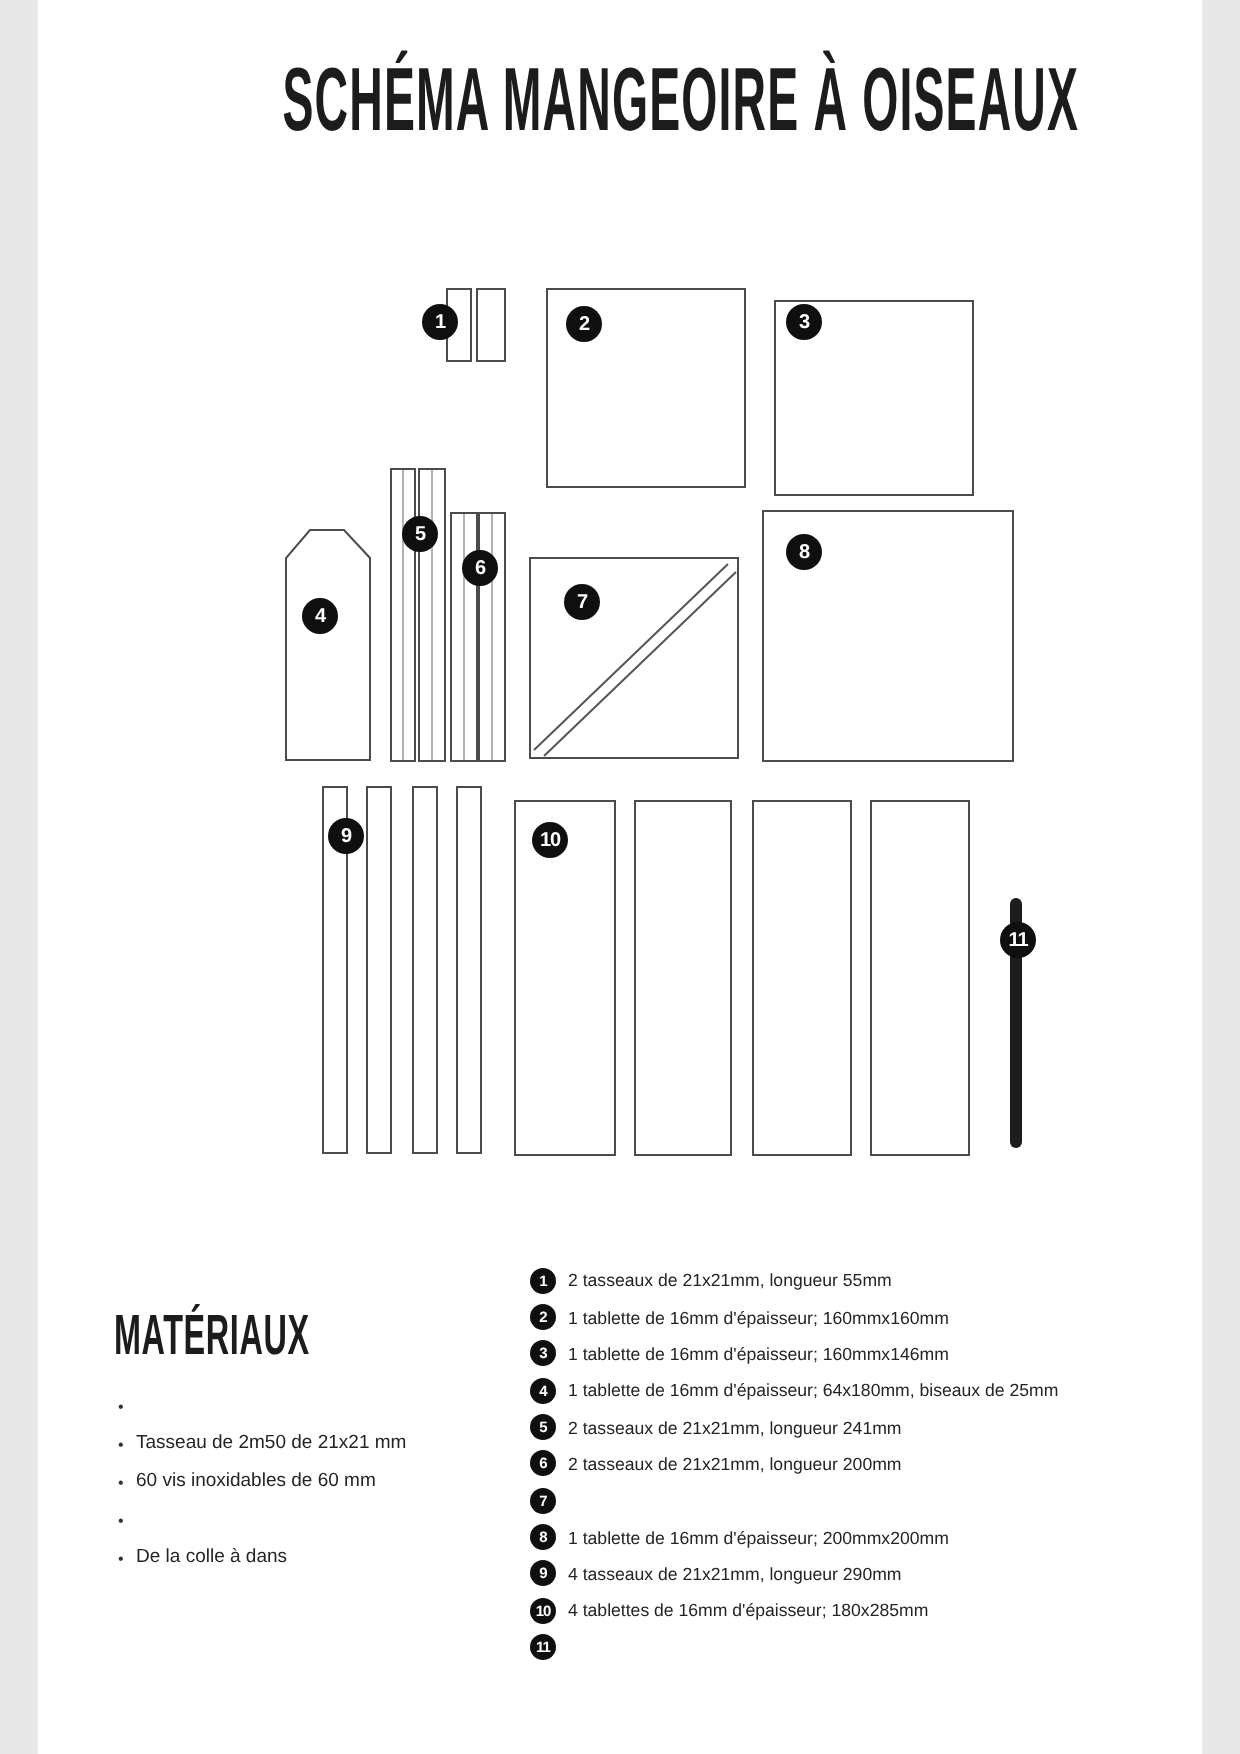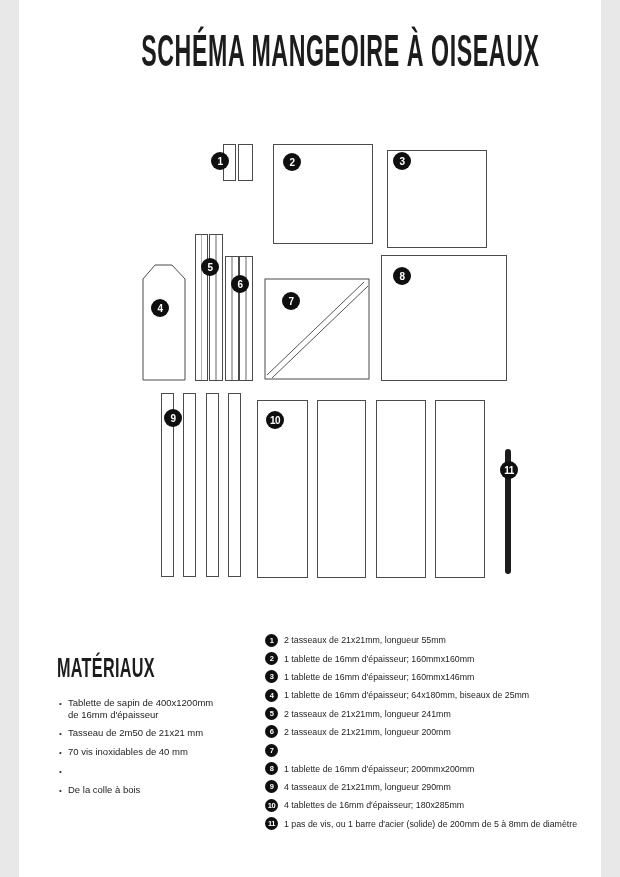--- a/index.html
+++ b/index.html
@@ -118,36 +118,35 @@
     <div class="badge b9">9</div>
     <div class="badge b10">10</div>
     <div class="badge b11">11</div>
   </div>
 
   <div class="materials">
     <h2 class="m-heading">MATÉRIAUX</h2>
     <ul>
         <li>
           <span class="bullet">•</span>
-          <span>Tablette de sapin de 400x1200mm<br>de 16mm d'épaisseur</span>
         </li>
         <li>
           <span class="bullet">•</span>
           <span>Tasseau de 2m50 de 21x21 mm</span>
         </li>
         <li>
           <span class="bullet">•</span>
-          <span>70 vis inoxidables de 40 mm</span>
+          <span>60 vis inoxidables de 60 mm</span>
         </li>
         <li>
           <span class="bullet">•</span>
         </li>
         <li>
           <span class="bullet">•</span>
-          <span>De la colle à bois</span>
+          <span>De la colle à dans</span>
         </li>
       </ul>
   </div>
 
   <ul class="legend">
       <li>
         <span class="lnum">1</span>
         <span class="ltext">2 tasseaux de 21x21mm, longueur 55mm</span>
       </li>
       <li>
@@ -180,17 +179,16 @@
       <li>
         <span class="lnum">9</span>
         <span class="ltext">4 tasseaux de 21x21mm, longueur 290mm</span>
       </li>
       <li>
         <span class="lnum">10</span>
         <span class="ltext">4 tablettes de 16mm d'épaisseur; 180x285mm</span>
       </li>
       <li>
         <span class="lnum">11</span>
-        <span class="ltext">1 pas de vis, ou 1 barre d'acier (solide) de 200mm de 5 à 8mm de diamètre</span>
       </li>
     </ul>
 
 </div>
 
 </body></html>

